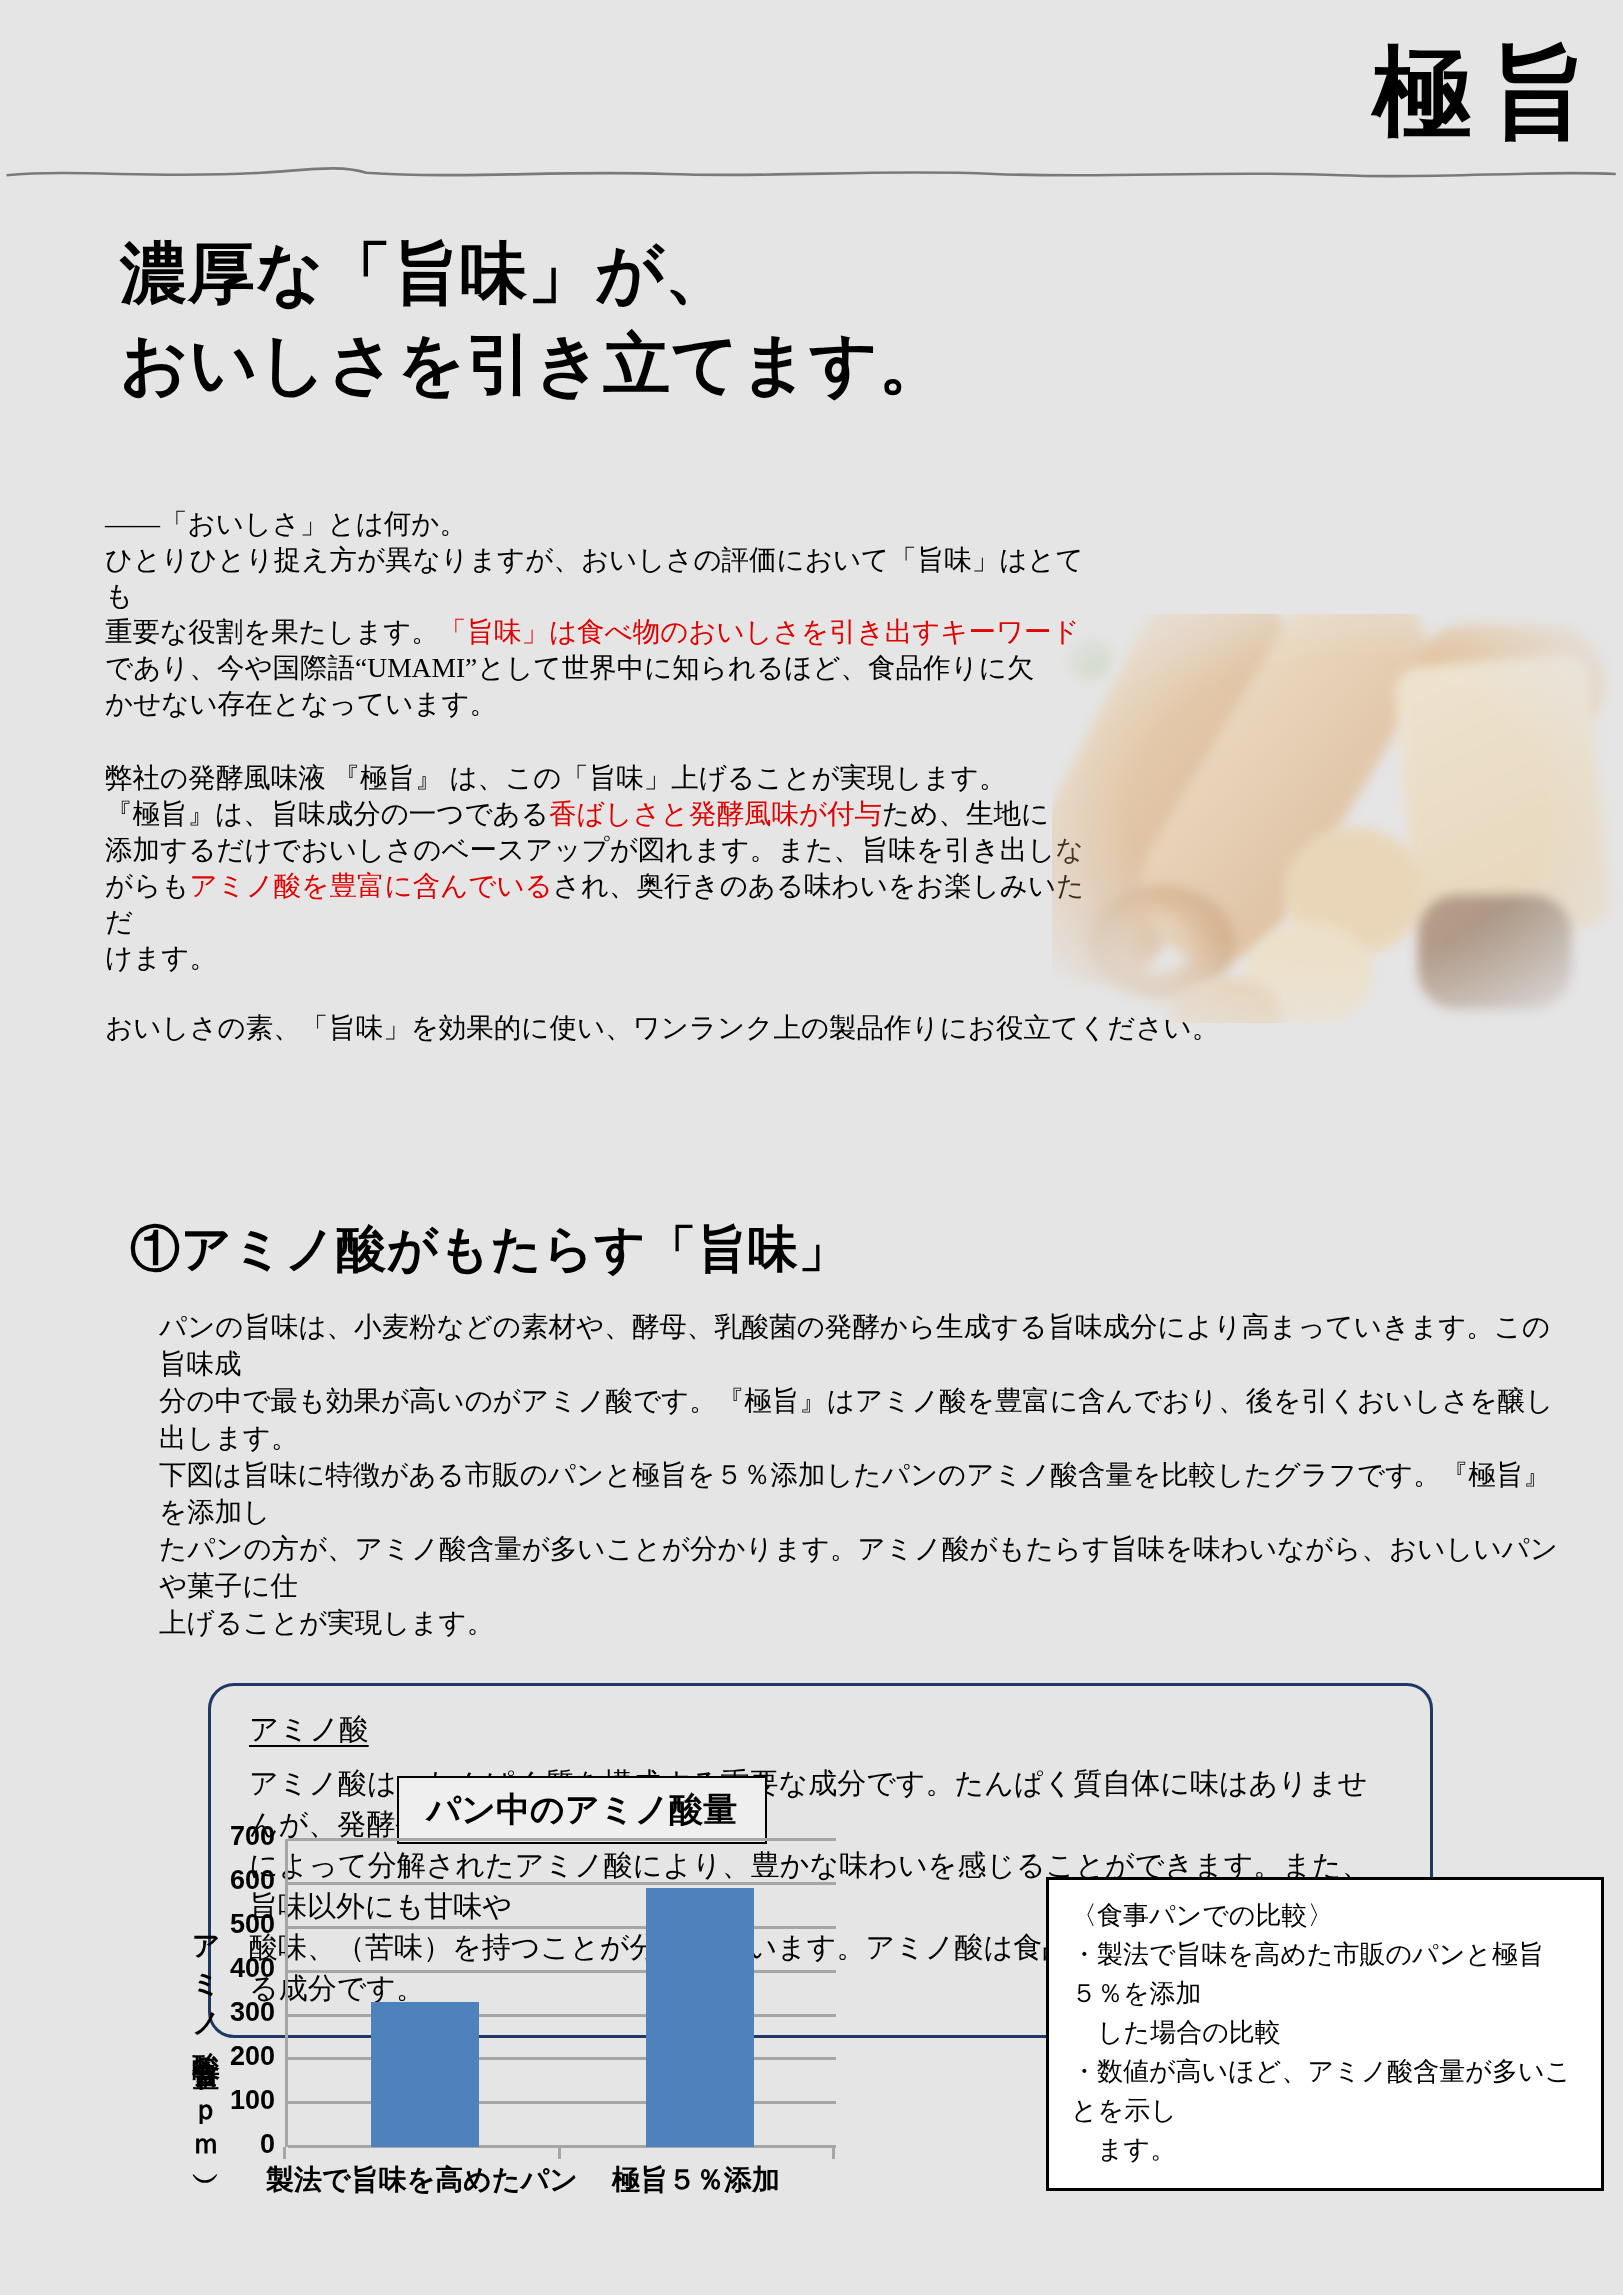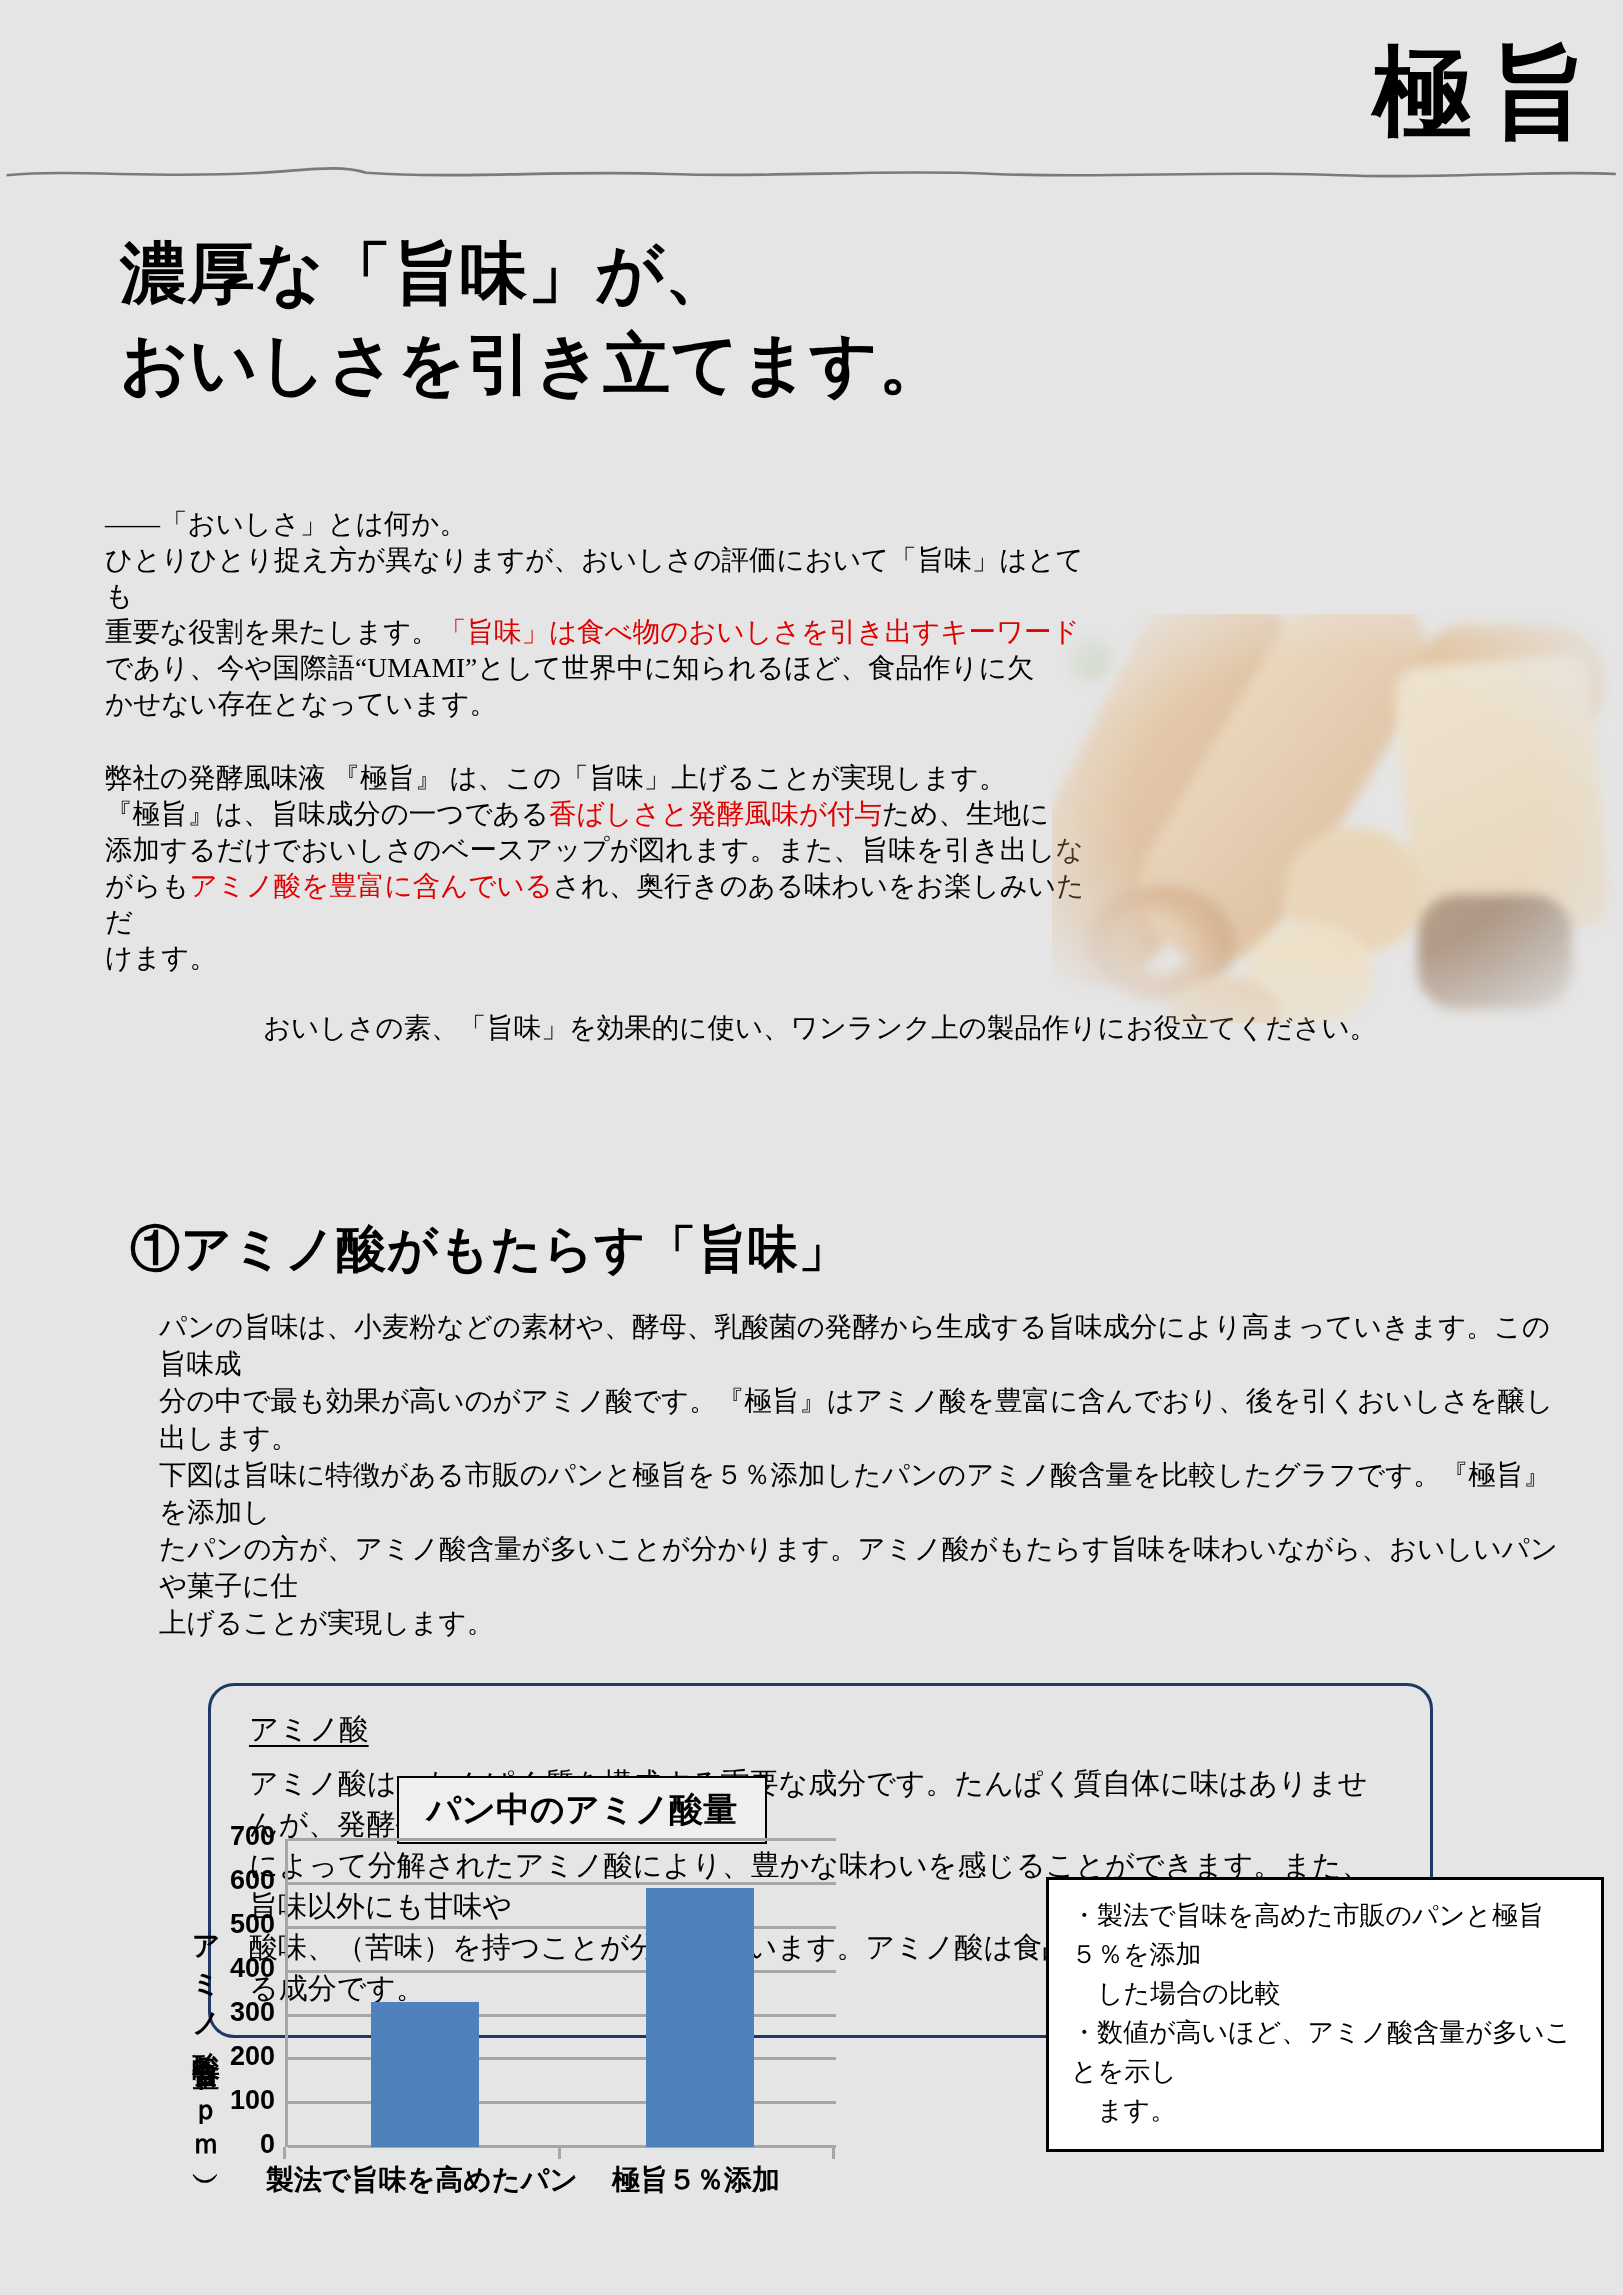--- a/index.html
+++ b/index.html
@@ -18,21 +18,21 @@
   .divider{position:absolute;left:0;top:161px;width:1623px;height:26px;}
 
   .main-title{position:absolute;left:120px;top:228px;margin:0;font-size:67px;
         font-weight:600;line-height:1.36;letter-spacing:0.7px;}
 
   .content{position:absolute;left:105px;top:506px;width:1430px;
         font-size:27.5px;line-height:36px;}
   .content p{margin:0;}
   .p-narrow{width:985px;}
   .p-company{margin-top:38px !important;}
-  .p-closing{margin-top:34px !important;text-align:center;}
+  .p-closing{margin-top:34px !important;}
 
   
   .bread{position:absolute;left:1052px;top:614px;width:571px;height:409px;opacity:.5;
         -webkit-mask-image:radial-gradient(ellipse at 50% 48%,#000 52%,transparent 92%);
         mask-image:radial-gradient(ellipse at 50% 48%,#000 52%,transparent 92%);}
   .bread div{position:absolute;filter:blur(5.9px);}
   .bg1{left:19.6px;top:-46px;width:164px;height:432px;border-radius:85px;
        background:linear-gradient(100deg,#eec084,#cf9050);transform:rotate(27deg);}
   .bg2{left:157px;top:-52px;width:151px;height:419px;border-radius:79px;
        background:linear-gradient(100deg,#f2cf9f,#d9a063);transform:rotate(31deg);}
@@ -144,20 +144,21 @@
         <div class="gridline" style="bottom: 130px;"></div>
         <div class="gridline" style="bottom: 174px;"></div>
         <div class="gridline" style="bottom: 218px;"></div>
         <div class="gridline" style="bottom: 262px;"></div>
         <div class="gridline" style="bottom: 306px;"></div>
         <div class="bar" style="left: 83px; height: 145px; background: rgb(79, 129, 189);"></div>
         <div class="bar" style="left: 358px; height: 259px; background: rgb(79, 129, 189);"></div>
       </div>
 
     <div class="note-box gothic">
+      <div class="item">〈食事パンでの比較〉</div>
       <div id="note-items">
           <div class="item preline">・製法で旨味を高めた市販のパンと極旨５％を添加
 　した場合の比較</div>
           <div class="item preline">・数値が高いほど、アミノ酸含量が多いことを示し
 　ます。</div>
         </div>
     </div>
   <div class="ytick" style="top: 375px;">0</div>
       <div class="ytick" style="top: 331px;">100</div>
       <div class="ytick" style="top: 287px;">200</div>

